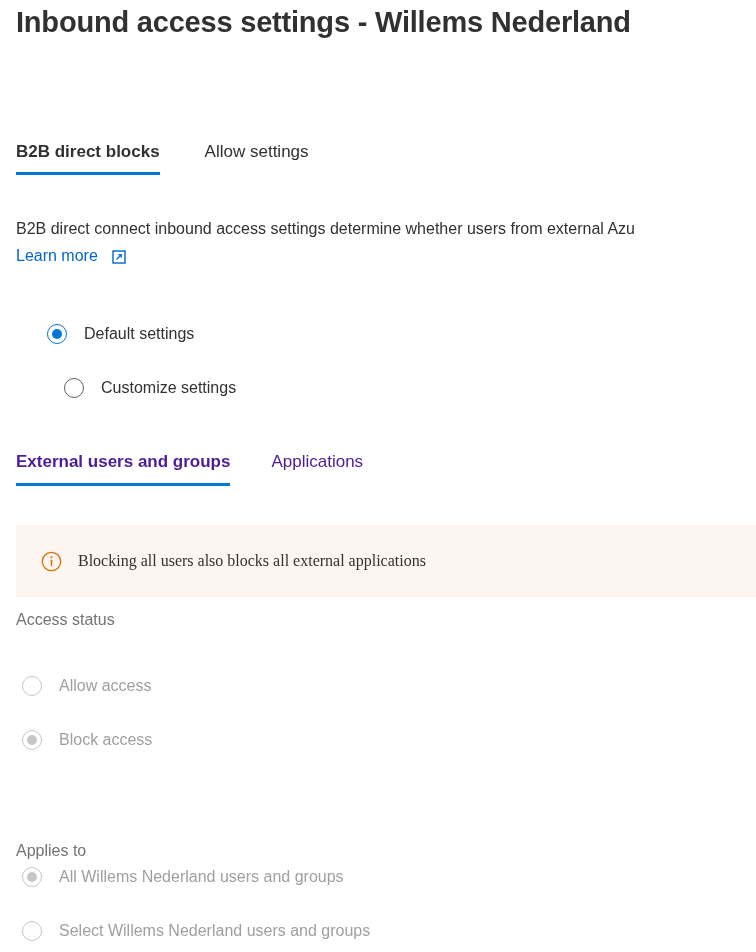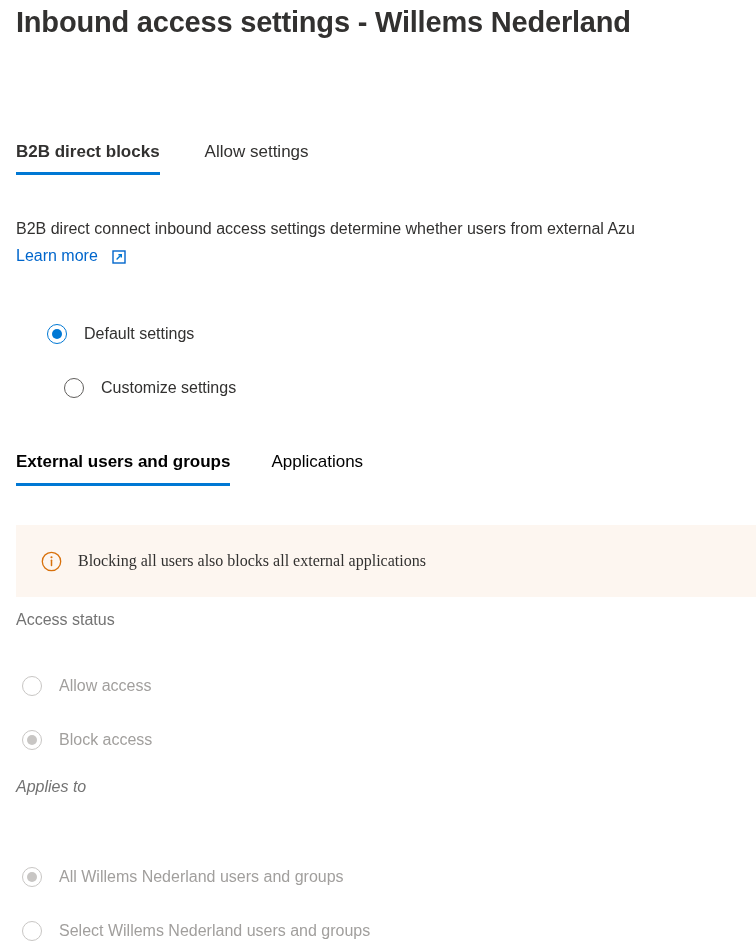--- a/index.html
+++ b/index.html
@@ -152,21 +152,21 @@
   .subpivot-bar {
     position: absolute;
     left: 16px;
     top: 452px;
     display: flex;
     align-items: flex-start;
   }
   .subpivot {
     position: relative;
     font-size: 17px;
-    color: #000000;
+    color: #4c1d95;
     padding: 0 0 14px 0;
     margin-right: 41px;
     white-space: nowrap;
     cursor: pointer;
   }
   .subpivot.is-selected { font-weight: 700; }
   .subpivot.is-selected::after {
     content: "";
     position: absolute;
     left: 0;
@@ -265,21 +265,21 @@
 <div class="radio-row" style="left:22px; top:676px;">
   <span class="radio-mark disabled"></span>
   <span class="radio-label disabled">Allow access</span>
 </div>
 
 <div class="radio-row" style="left:22px; top:730px;">
   <span class="radio-mark disabled checked"></span>
   <span class="radio-label disabled">Block access</span>
 </div>
 
-<div class="section-label" style="left:16px; top:778px;font-style:italic;">Applies to</div>
+<div class="section-label" style="left:16px; top:842px;">Applies to</div>
 
 <div class="radio-row" style="left:22px; top:867px;">
   <span class="radio-mark disabled checked"></span>
   <span class="radio-label disabled">All Willems Nederland users and groups</span>
 </div>
 
 <div class="radio-row" style="left:22px; top:921px;">
   <span class="radio-mark disabled"></span>
   <span class="radio-label disabled">Select Willems Nederland users and groups</span>
 </div>

